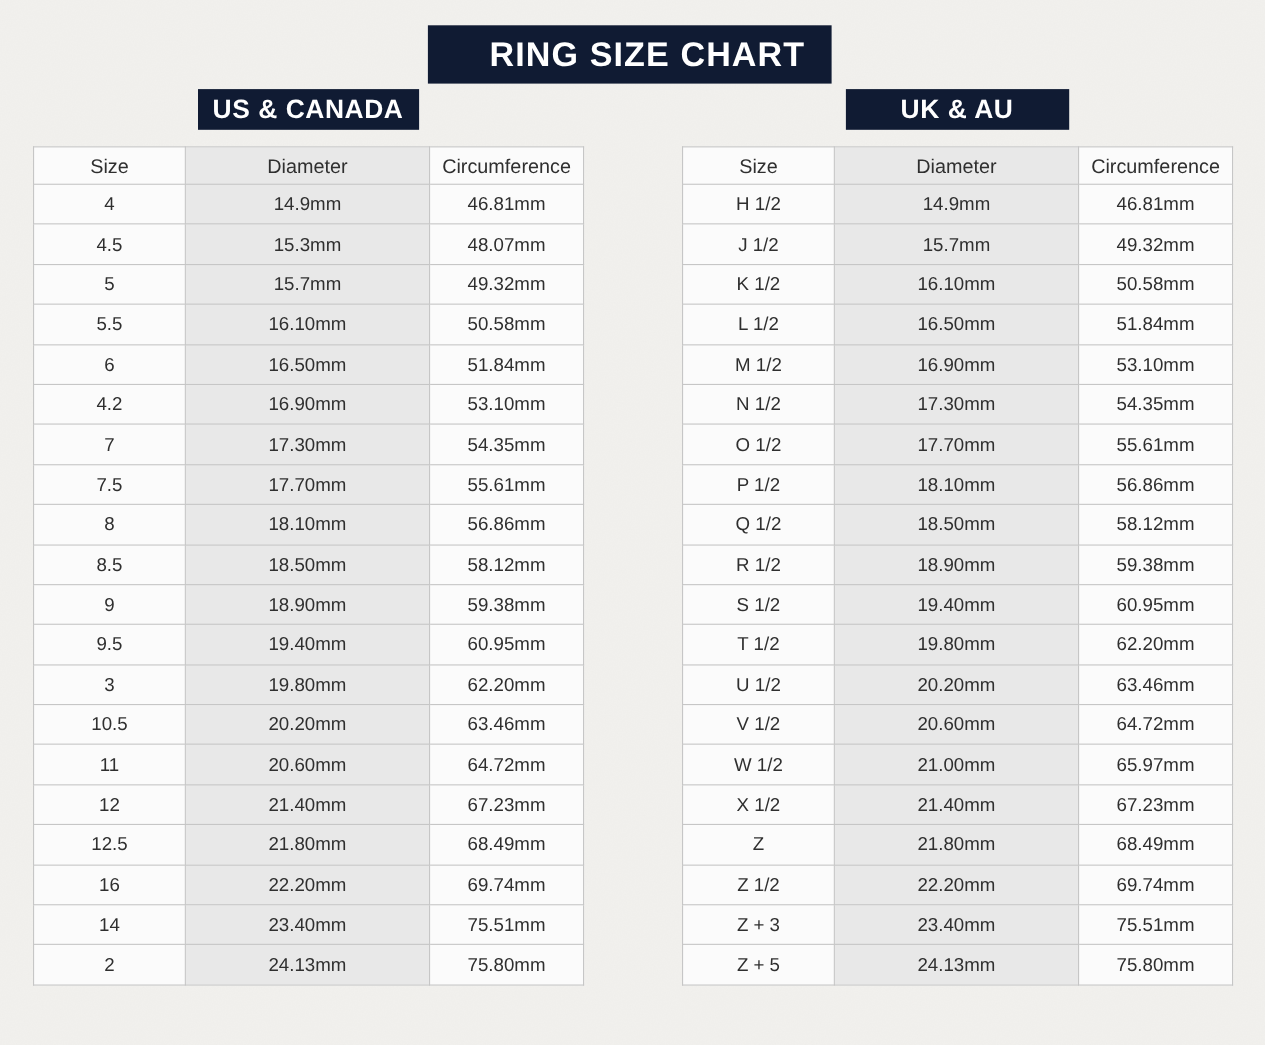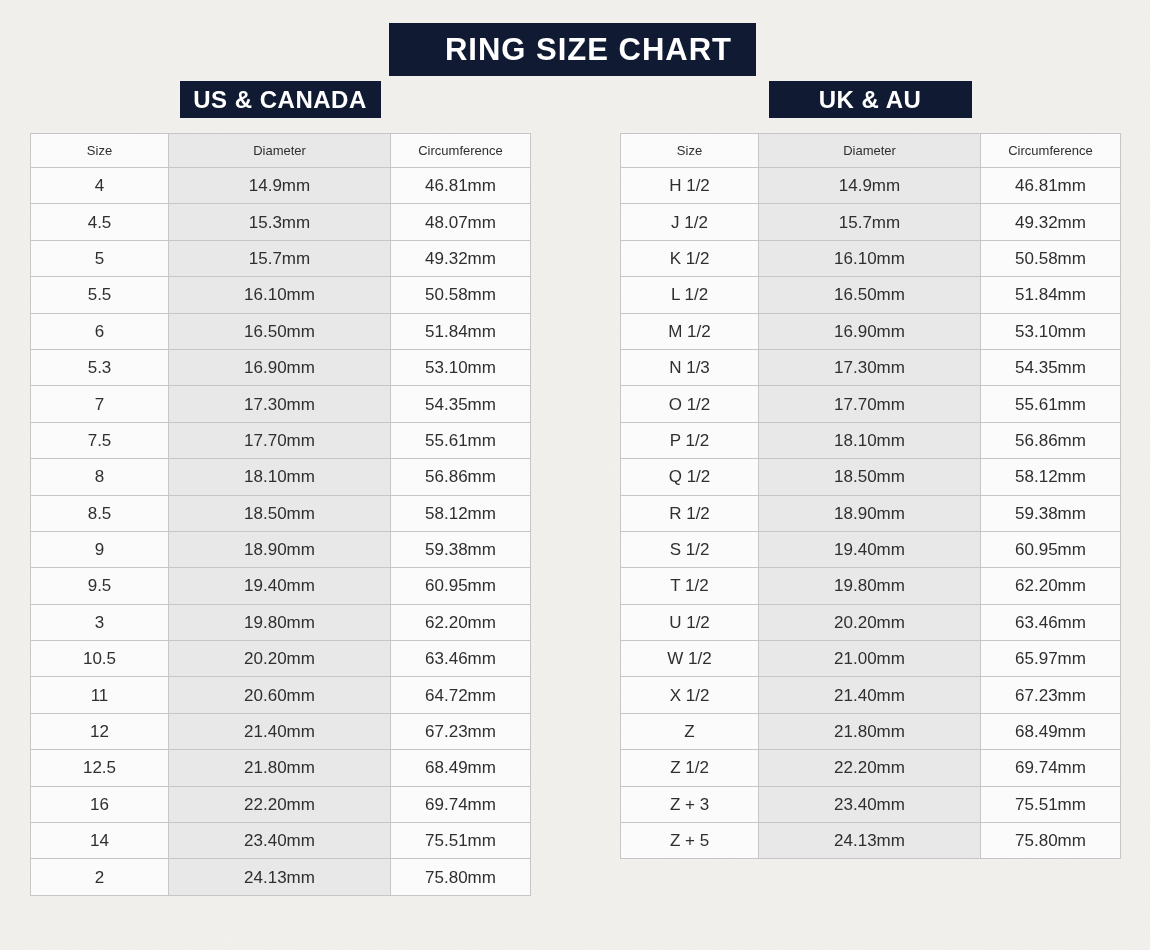--- a/index.html
+++ b/index.html
@@ -43,21 +43,21 @@
   table.size-table col.c-size{width:138px;}
   table.size-table col.c-diameter{width:222px;}
   table.size-table col.c-circ{width:140px;}
   table.size-table th, table.size-table td{
     border:1px solid var(--border);
     text-align:center;vertical-align:middle;
     font-size:17px;font-weight:normal;color:var(--text);
     padding:0;height:36.4px;line-height:1;
     background:var(--cell-white);
   }
-  table.size-table thead th{height:34px;font-size:13px;}
+  table.size-table thead th{height:34px;font-size:18px;}
   table.size-table th.col-diameter,
   table.size-table td.col-diameter{background:var(--cell-gray);}
 </style>
 </head>
 <body>
 
 <svg class="texture" xmlns="http://www.w3.org/2000/svg">
   <filter id="paperNoise">
     <feTurbulence type="fractalNoise" baseFrequency="0.85" numOctaves="2" stitchTiles="stitch"></feTurbulence>
     <feColorMatrix type="matrix" values="0 0 0 0 0.55  0 0 0 0 0.54  0 0 0 0 0.51  0 0 0 0.07 0"></feColorMatrix>
@@ -102,21 +102,21 @@
           <td class="col-size">5.5</td>
           <td class="col-diameter">16.10mm</td>
           <td class="col-circumference">50.58mm</td>
         </tr>
         <tr>
           <td class="col-size">6</td>
           <td class="col-diameter">16.50mm</td>
           <td class="col-circumference">51.84mm</td>
         </tr>
         <tr>
-          <td class="col-size">5.3</td>
+          <td class="col-size">4.2</td>
           <td class="col-diameter">16.90mm</td>
           <td class="col-circumference">53.10mm</td>
         </tr>
         <tr>
           <td class="col-size">7</td>
           <td class="col-diameter">17.30mm</td>
           <td class="col-circumference">54.35mm</td>
         </tr>
         <tr>
           <td class="col-size">7.5</td>
@@ -222,21 +222,21 @@
           <td class="col-size">L 1/2</td>
           <td class="col-diameter">16.50mm</td>
           <td class="col-circumference">51.84mm</td>
         </tr>
         <tr>
           <td class="col-size">M 1/2</td>
           <td class="col-diameter">16.90mm</td>
           <td class="col-circumference">53.10mm</td>
         </tr>
         <tr>
-          <td class="col-size">N 1/3</td>
+          <td class="col-size">N 1/2</td>
           <td class="col-diameter">17.30mm</td>
           <td class="col-circumference">54.35mm</td>
         </tr>
         <tr>
           <td class="col-size">O 1/2</td>
           <td class="col-diameter">17.70mm</td>
           <td class="col-circumference">55.61mm</td>
         </tr>
         <tr>
           <td class="col-size">P 1/2</td>
@@ -262,20 +262,25 @@
           <td class="col-size">T 1/2</td>
           <td class="col-diameter">19.80mm</td>
           <td class="col-circumference">62.20mm</td>
         </tr>
         <tr>
           <td class="col-size">U 1/2</td>
           <td class="col-diameter">20.20mm</td>
           <td class="col-circumference">63.46mm</td>
         </tr>
         <tr>
+          <td class="col-size">V 1/2</td>
+          <td class="col-diameter">20.60mm</td>
+          <td class="col-circumference">64.72mm</td>
+        </tr>
+        <tr>
           <td class="col-size">W 1/2</td>
           <td class="col-diameter">21.00mm</td>
           <td class="col-circumference">65.97mm</td>
         </tr>
         <tr>
           <td class="col-size">X 1/2</td>
           <td class="col-diameter">21.40mm</td>
           <td class="col-circumference">67.23mm</td>
         </tr>
         <tr>

